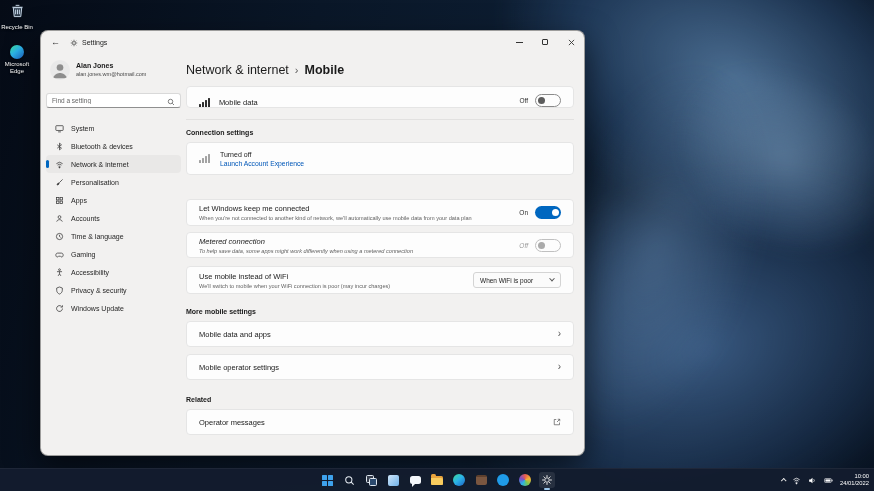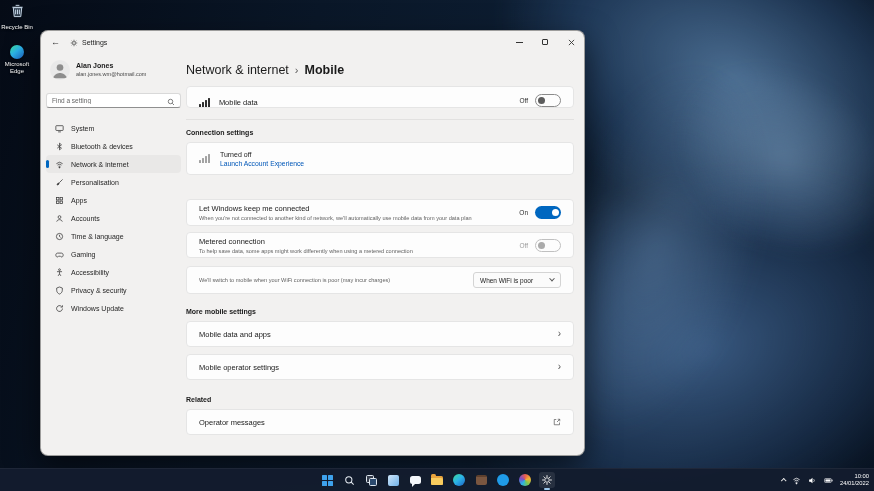--- a/index.html
+++ b/index.html
@@ -346,36 +346,37 @@
         <span class="card-desc">When you're not connected to another kind of network, we'll automatically use mobile data from your data plan</span>
       </span>
       <span class="card-right">
         <span class="state-label">On</span>
         <span class="toggle on">
             <span class="knob"></span>
           </span>
       </span>
     </div>
 
-    <div class="card" style="margin-top:6px; height:26px;">
+    <div class="card" style="margin-top:6px; height:26px;font-style:italic;">
       <span class="card-text">
         <span class="card-title">Metered connection</span>
         <span class="card-desc">To help save data, some apps might work differently when using a metered connection</span>
       </span>
       <span class="card-right">
         <span class="state-label dim">Off</span>
         <span class="toggle off disabled">
             <span class="knob"></span>
           </span>
       </span>
     </div>
 
 
     <div class="card" style="margin-top:8px; height:28px;">
       <span class="card-text">
+        <span class="card-title">Use mobile instead of WiFi</span>
         <span class="card-desc">We'll switch to mobile when your WiFi connection is poor (may incur charges)</span>
       </span>
       <span class="card-right">
         <span class="dropdown" style="min-width:88px;">
           <span class="dd-value">When WiFi is poor</span>
           <span class="chev-down"></span>
         </span>
       </span>
     </div>
 

